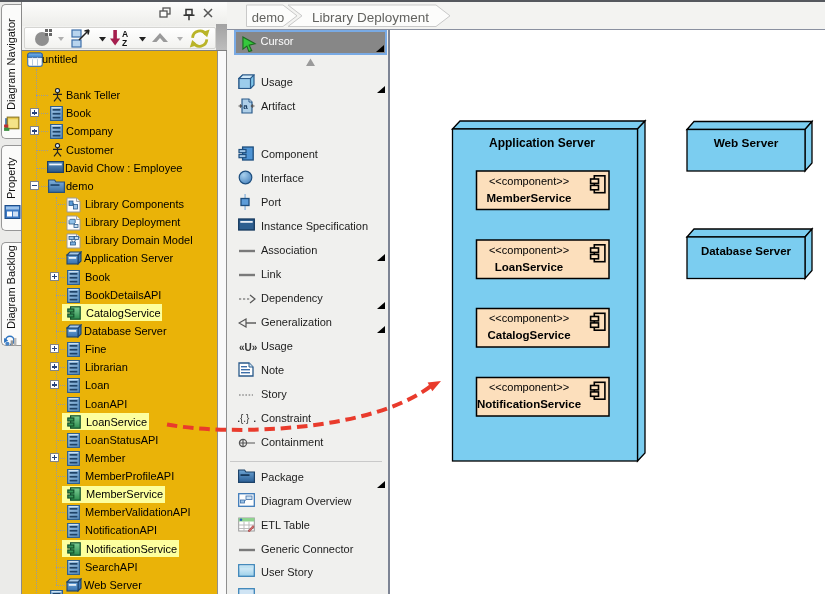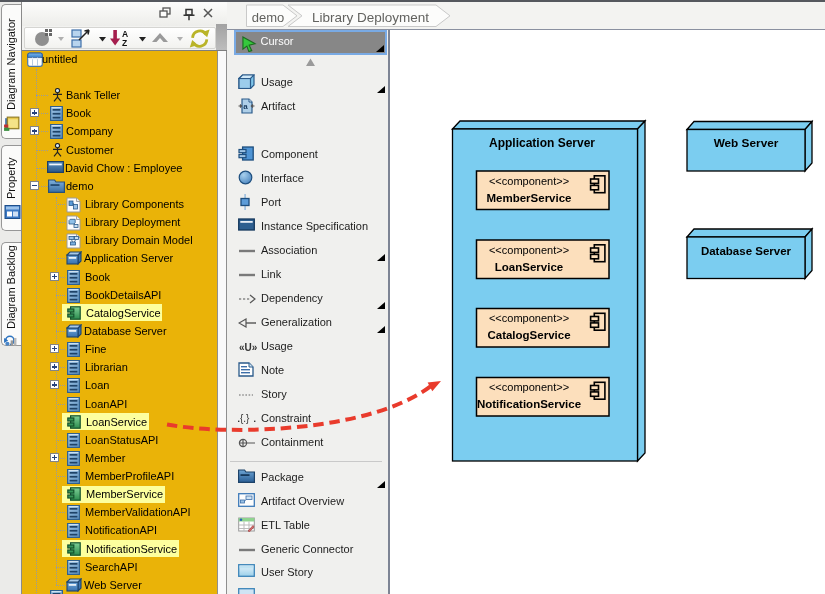--- a/index.html
+++ b/index.html
@@ -764,21 +764,21 @@
       <span class="lbl">Package</span>
       <div class="cornertri" style="left:150px; top:16px;"></div>
     </div>
 <div class="tbrow" style="top:489px;">
       <svg width="17" height="14" viewBox="0 0 17 14">
         <rect x="0.7" y="0.7" width="15.6" height="12.6" fill="#fdfdfd" stroke="#3d7ab8" stroke-width="1.3"></rect>
         <rect x="2.5" y="7" width="4" height="3" fill="#9cc2e4" stroke="#3d6ea8" stroke-width="0.8"></rect>
         <rect x="8" y="3" width="6" height="3.5" fill="#cfe2f2" stroke="#3d6ea8" stroke-width="0.8"></rect>
         <path d="M6.5,8.5 L8,6.5" stroke="#3d6ea8" stroke-width="0.8"></path>
       </svg>
-      <span class="lbl">Artifact Overview</span>
+      <span class="lbl">Diagram Overview</span>
     </div>
 <div class="tbrow" style="top:513px;">
       <svg width="17" height="15" viewBox="0 0 17 15">
         <rect x="0.7" y="1" width="15.6" height="13" fill="#fff" stroke="#999" stroke-width="1"></rect>
         <rect x="0.7" y="1" width="15.6" height="3.5" fill="#8fd48f"></rect>
         <circle cx="3" cy="2.7" r="1.3" fill="#2a6ab0"></circle>
         <path d="M1,8 L16,8 M1,11.5 L16,11.5 M6,4.5 L6,14 M11,4.5 L11,14" stroke="#bbb" stroke-width="1"></path>
         <path d="M10,14 L15,8.5 L16,10 L11.5,14.8 Z" fill="#d46a6a" stroke="#a04040" stroke-width="0.7"></path>
       </svg>
       <span class="lbl">ETL Table</span>

